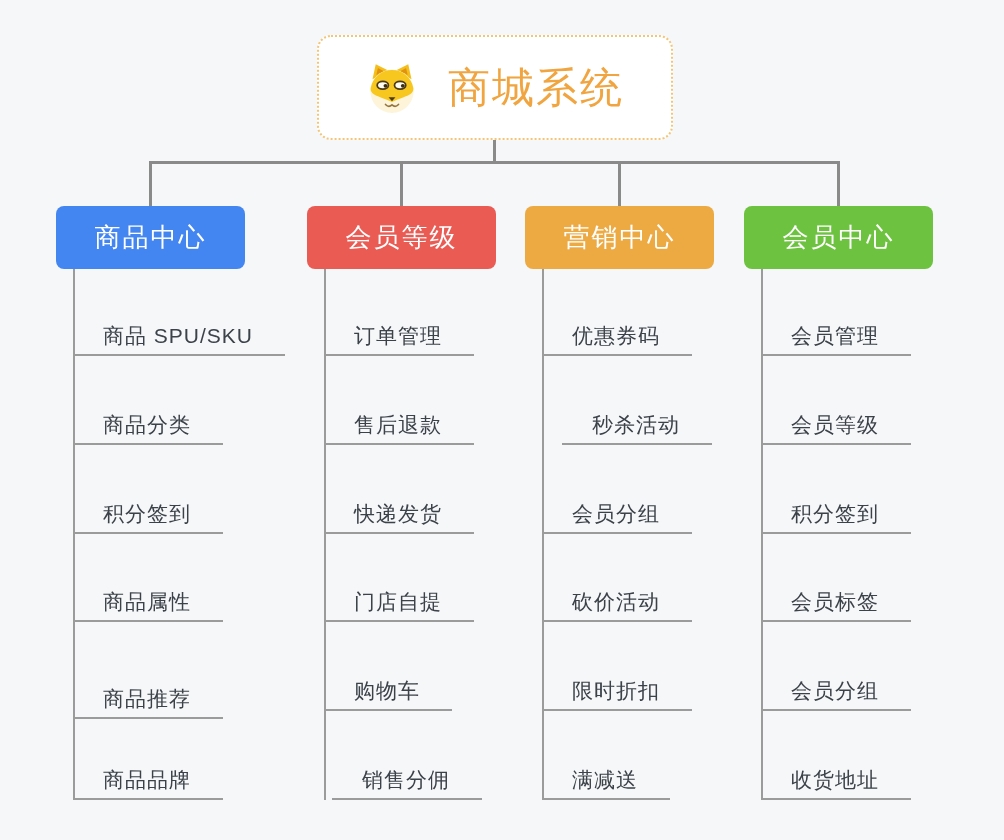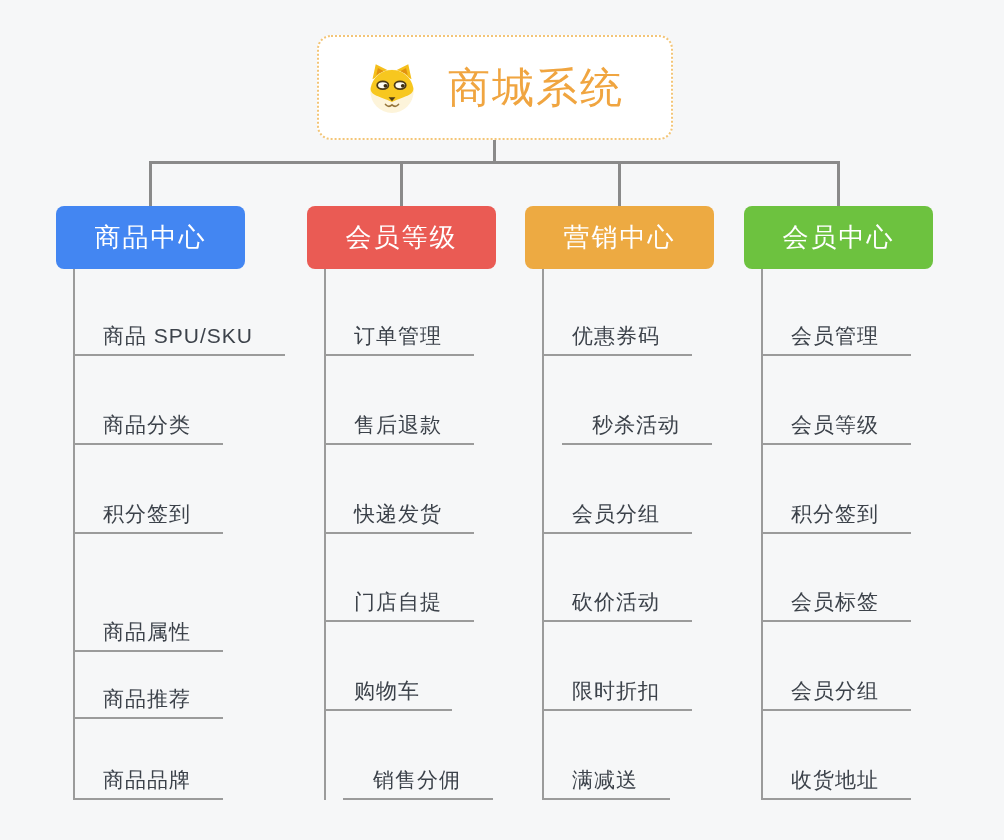--- a/index.html
+++ b/index.html
@@ -113,32 +113,32 @@
 
   <div class="stem"></div>
   <div class="hline"></div>
 
 <div class="drop" style="left:149px"></div>
     <div class="bnode" style="left:56px;background:#4386f2">商品中心</div>
     <div class="spine" style="left:73px"></div>
     <div class="item" style="left:73px;top:319px">商品 SPU/SKU</div>
     <div class="item" style="left:73px;top:408px">商品分类</div>
     <div class="item" style="left:73px;top:497px">积分签到</div>
-    <div class="item" style="left:73px;top:615px">商品属性</div>
+    <div class="item" style="left:73px;top:585px">商品属性</div>
     <div class="item" style="left:73px;top:682px">商品推荐</div>
     <div class="item" style="left:73px;top:763px">商品品牌</div>
     <div class="drop" style="left:400px"></div>
     <div class="bnode" style="left:307px;background:#ea5b54">会员等级</div>
     <div class="spine" style="left:324px"></div>
     <div class="item" style="left:324px;top:319px">订单管理</div>
     <div class="item" style="left:324px;top:408px">售后退款</div>
     <div class="item" style="left:324px;top:497px">快递发货</div>
     <div class="item" style="left:324px;top:585px">门店自提</div>
     <div class="item" style="left:324px;top:674px">购物车</div>
-    <div class="item" style="left:343px;top:763px">销售分佣</div>
+    <div class="item" style="left:332px;top:763px">销售分佣</div>
     <div class="drop" style="left:618px"></div>
     <div class="bnode" style="left:525px;background:#edaa42">营销中心</div>
     <div class="spine" style="left:542px"></div>
     <div class="item" style="left:542px;top:319px">优惠券码</div>
     <div class="item" style="left:562px;top:408px">秒杀活动</div>
     <div class="item" style="left:542px;top:497px">会员分组</div>
     <div class="item" style="left:542px;top:585px">砍价活动</div>
     <div class="item" style="left:542px;top:674px">限时折扣</div>
     <div class="item" style="left:542px;top:763px">满减送</div>
     <div class="drop" style="left:837px"></div>

